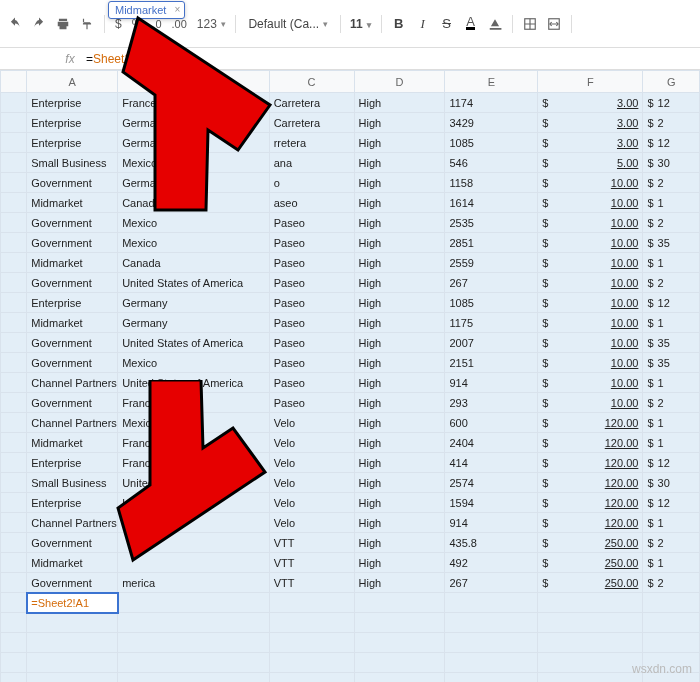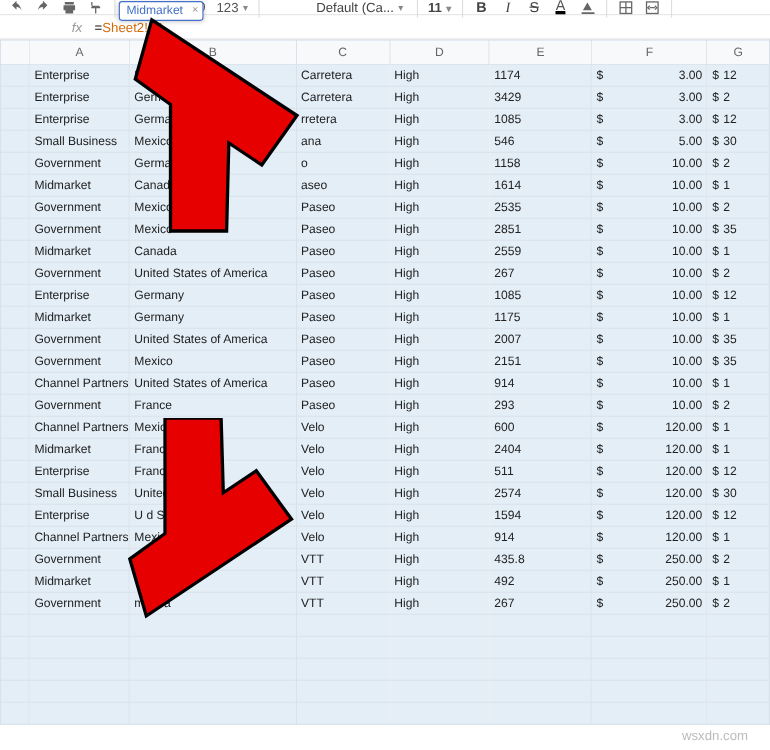--- a/index.html
+++ b/index.html
@@ -8,21 +8,21 @@
     font-family: Arial, sans-serif;
     font-size: 11px;
     background: #fff;
     color: #222;
     width: 700px;
     height: 682px;
     overflow: hidden;
     position: relative;
   }
   .toolbar {
-    height: 14px;
+    height: 48px;
     border-bottom: 1px solid #ddd;
     display: flex;
     align-items: center;
     padding: 0 4px;
     gap: 2px;
     background: #fff;
     font-size: 12px;
     color: #555;
   }
   .tbtn {
@@ -30,21 +30,20 @@
     display: flex; align-items: center; justify-content: center;
     border-radius: 2px;
     cursor: pointer;
     fill: #666;
   }
   .sep { width: 1px; height: 18px; background: #ddd; margin: 0 4px; }
   .fontsel {
     min-width: 80px; height: 22px; display:flex; align-items:center;
     padding: 0 6px; font-size: 12px; color:#444; cursor:pointer;
     border-radius:2px;
-    margin-left:39px;
   }
   .fontsize { min-width:28px; text-align:center; font-size:12px; color:#444;font-weight:bold;}
   .chev { font-size: 9px; color:#888; margin-left:4px;}
   .tooltip {
     position: absolute;
     top: 1px; left: 108px;
     background: #fff;
     border: 1px solid #4470c7;
     border-radius: 3px;
     padding: 2px 18px 2px 6px;
@@ -95,33 +94,33 @@
   .colB { width: 150px; }
   .colC { width: 84px; }
   .colD { width: 90px; }
   .colE { width: 92px; }
   .colF { width: 104px; }
   .colG { width: 56px; }
   tbody tr.datarow td { background: #e3eef7; }
   .numE { }
   .currF { display:flex; justify-content:space-between; }
   .currF .sym { color:#222; }
-  .currF .amt { text-align:right; }
+  .currF .amt { text-align:right;text-decoration:underline; }
   .currG { display:flex; gap:4px; }
   .active-cell {
     outline: 2px solid #3b73d1;
     outline-offset: -1px;
     background: #fff !important;
     color: #d46b0a;
     position: relative;
     z-index: 2;
   }
   .watermark {
     position: absolute;
-    right: 20px; bottom: 6px;
+    right: 8px; bottom: 6px;
     font-size: 12px;
     color: #bbb;
     font-family: Arial, sans-serif;
   }
   .arrow {
     position: absolute;
     z-index: 10;
     pointer-events: none;
   }
 </style>
@@ -589,21 +588,21 @@
               <span>1</span>
             </div>
           </td>
         </tr>
         <tr class="datarow">
           <td class="rowhdr"></td>
           <td>Enterprise</td>
           <td>France</td>
           <td>Velo</td>
           <td>High</td>
-          <td class="numE">511</td>
+          <td class="numE">414</td>
           <td>
             <div class="currF">
               <span class="sym">$</span>
               <span class="amt">120.00</span>
             </div>
           </td>
           <td>
             <div class="currG">
               <span>$</span>
               <span>12</span>
@@ -722,20 +721,30 @@
               <span class="sym">$</span>
               <span class="amt">250.00</span>
             </div>
           </td>
           <td>
             <div class="currG">
               <span>$</span>
               <span>2</span>
             </div>
           </td>
+        </tr>
+        <tr class="datarow">
+          <td class="rowhdr"></td>
+          <td class="active-cell">=Sheet2!A1</td>
+          <td></td>
+          <td></td>
+          <td></td>
+          <td></td>
+          <td></td>
+          <td></td>
         </tr>
         <tr class="datarow">
           <td class="rowhdr"></td>
           <td></td>
           <td></td>
           <td></td>
           <td></td>
           <td></td>
           <td></td>
           <td></td>

